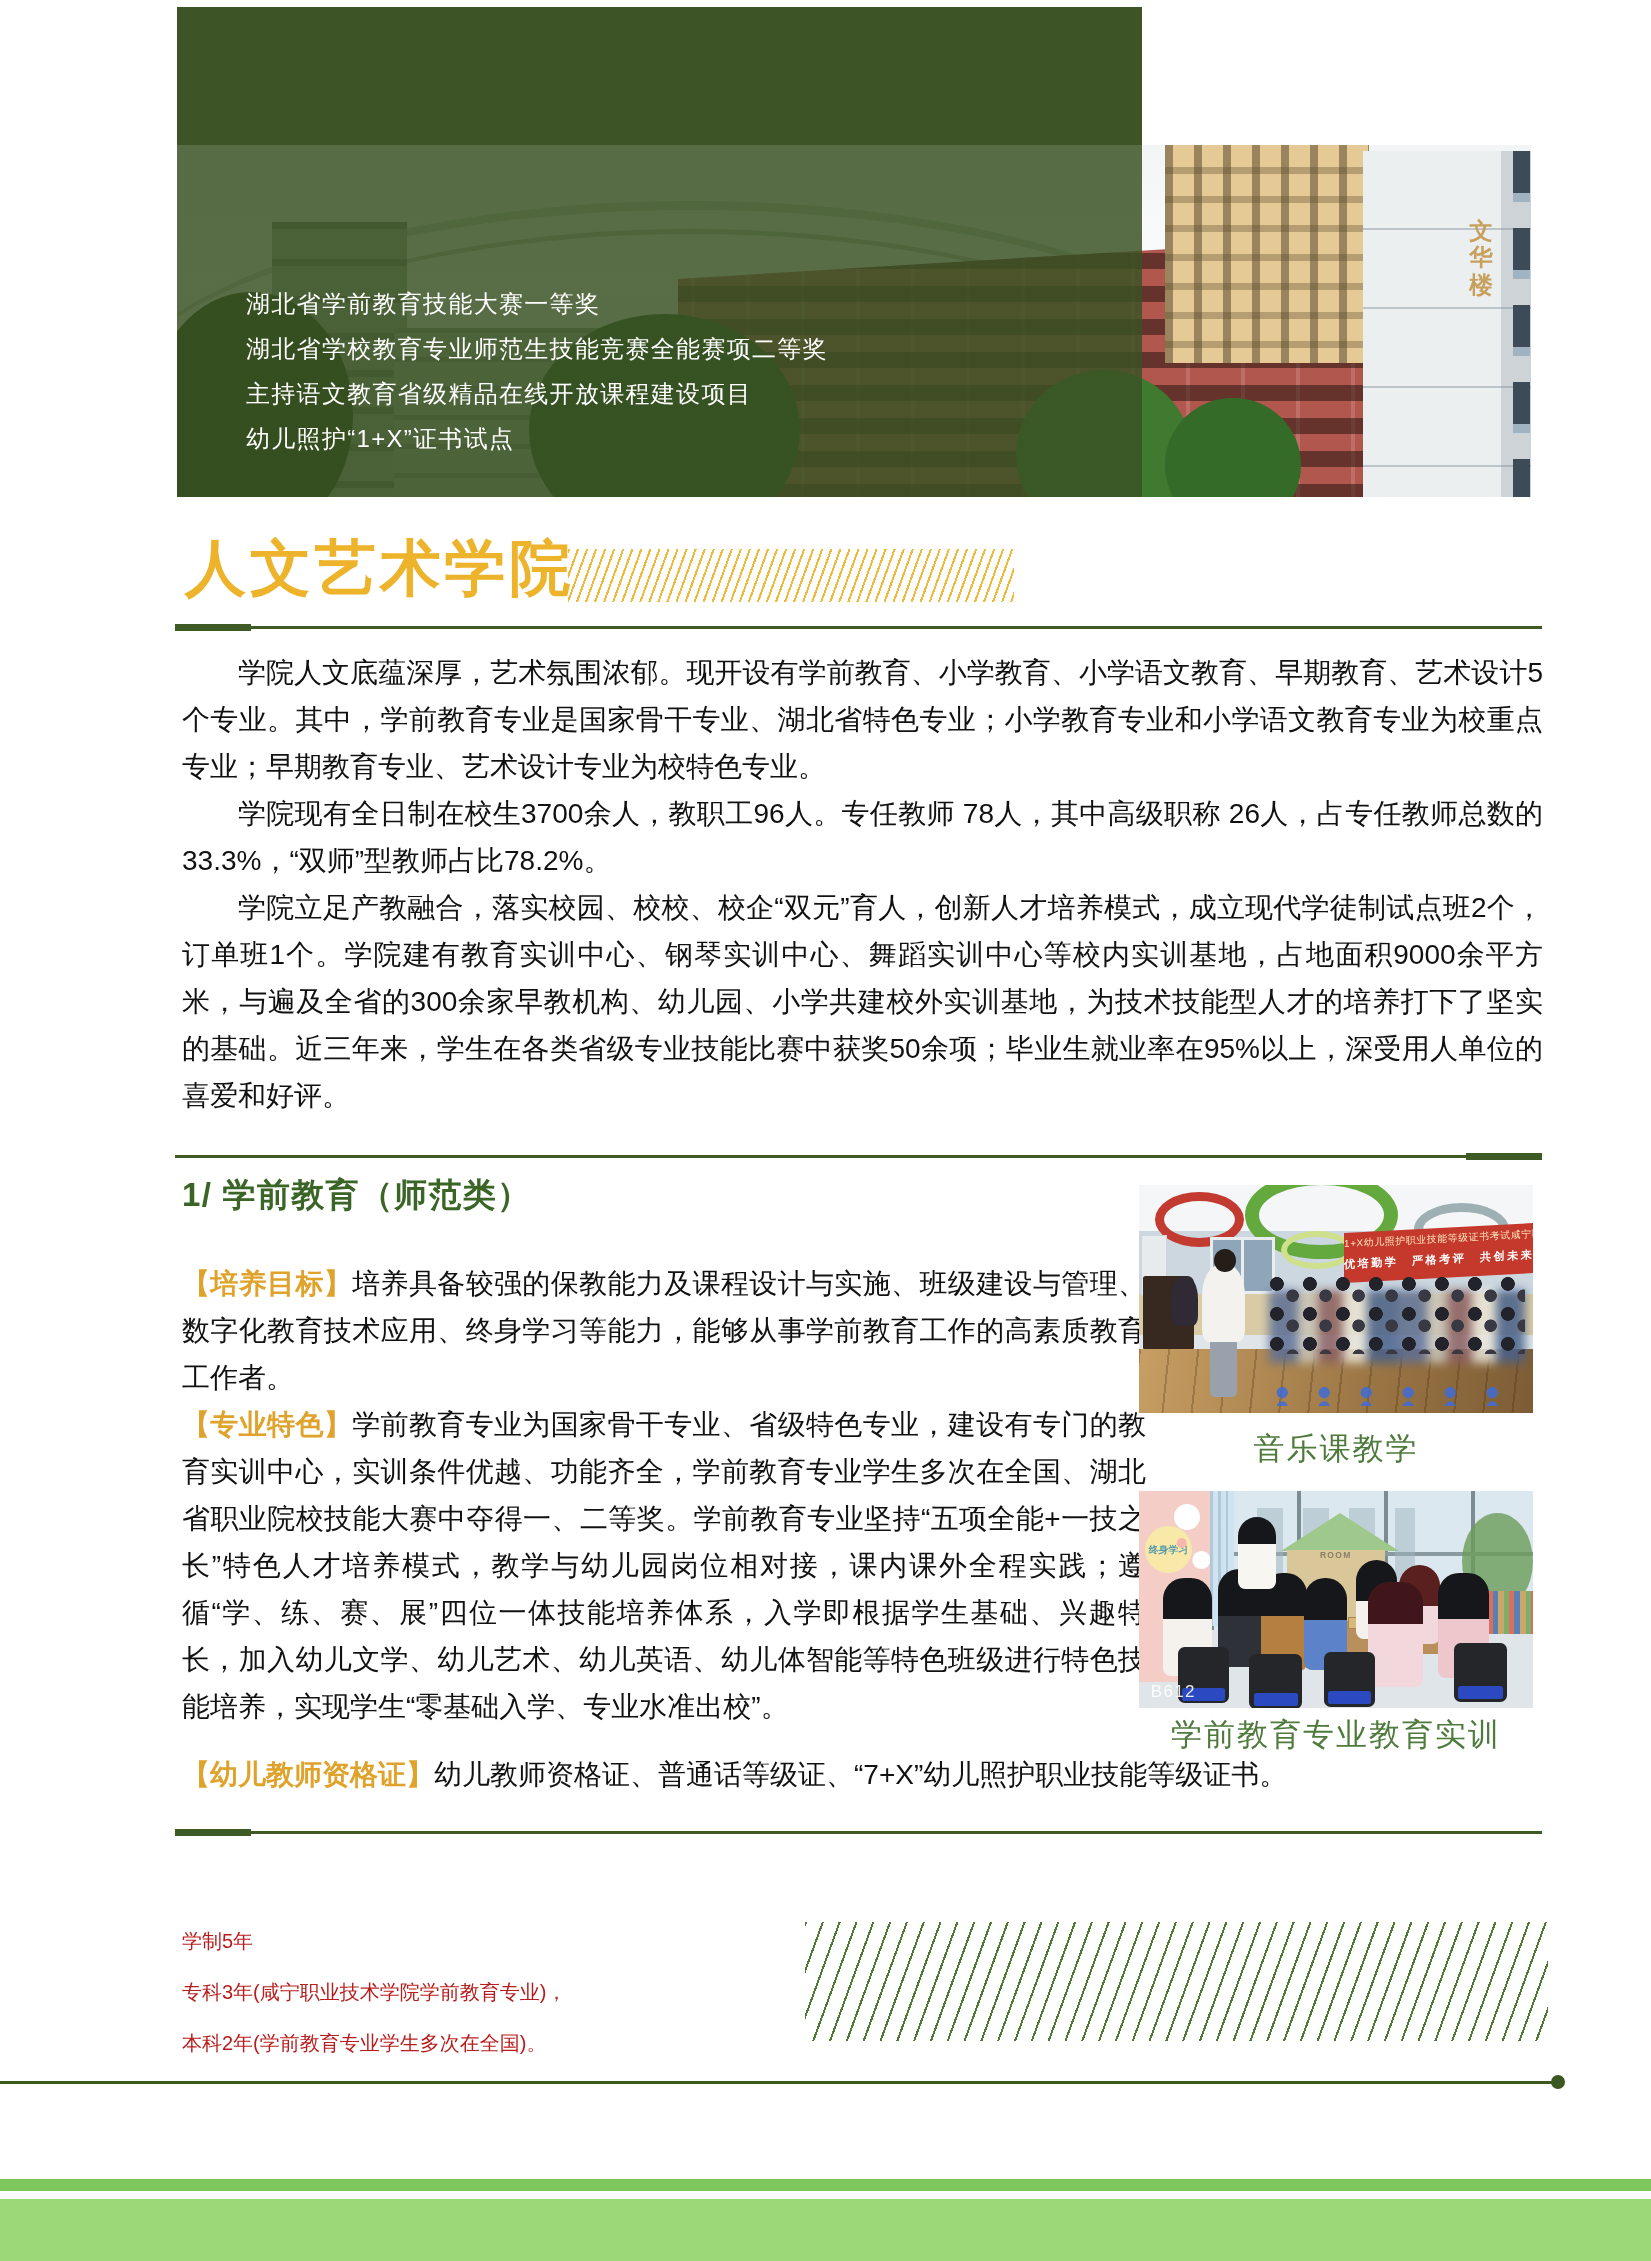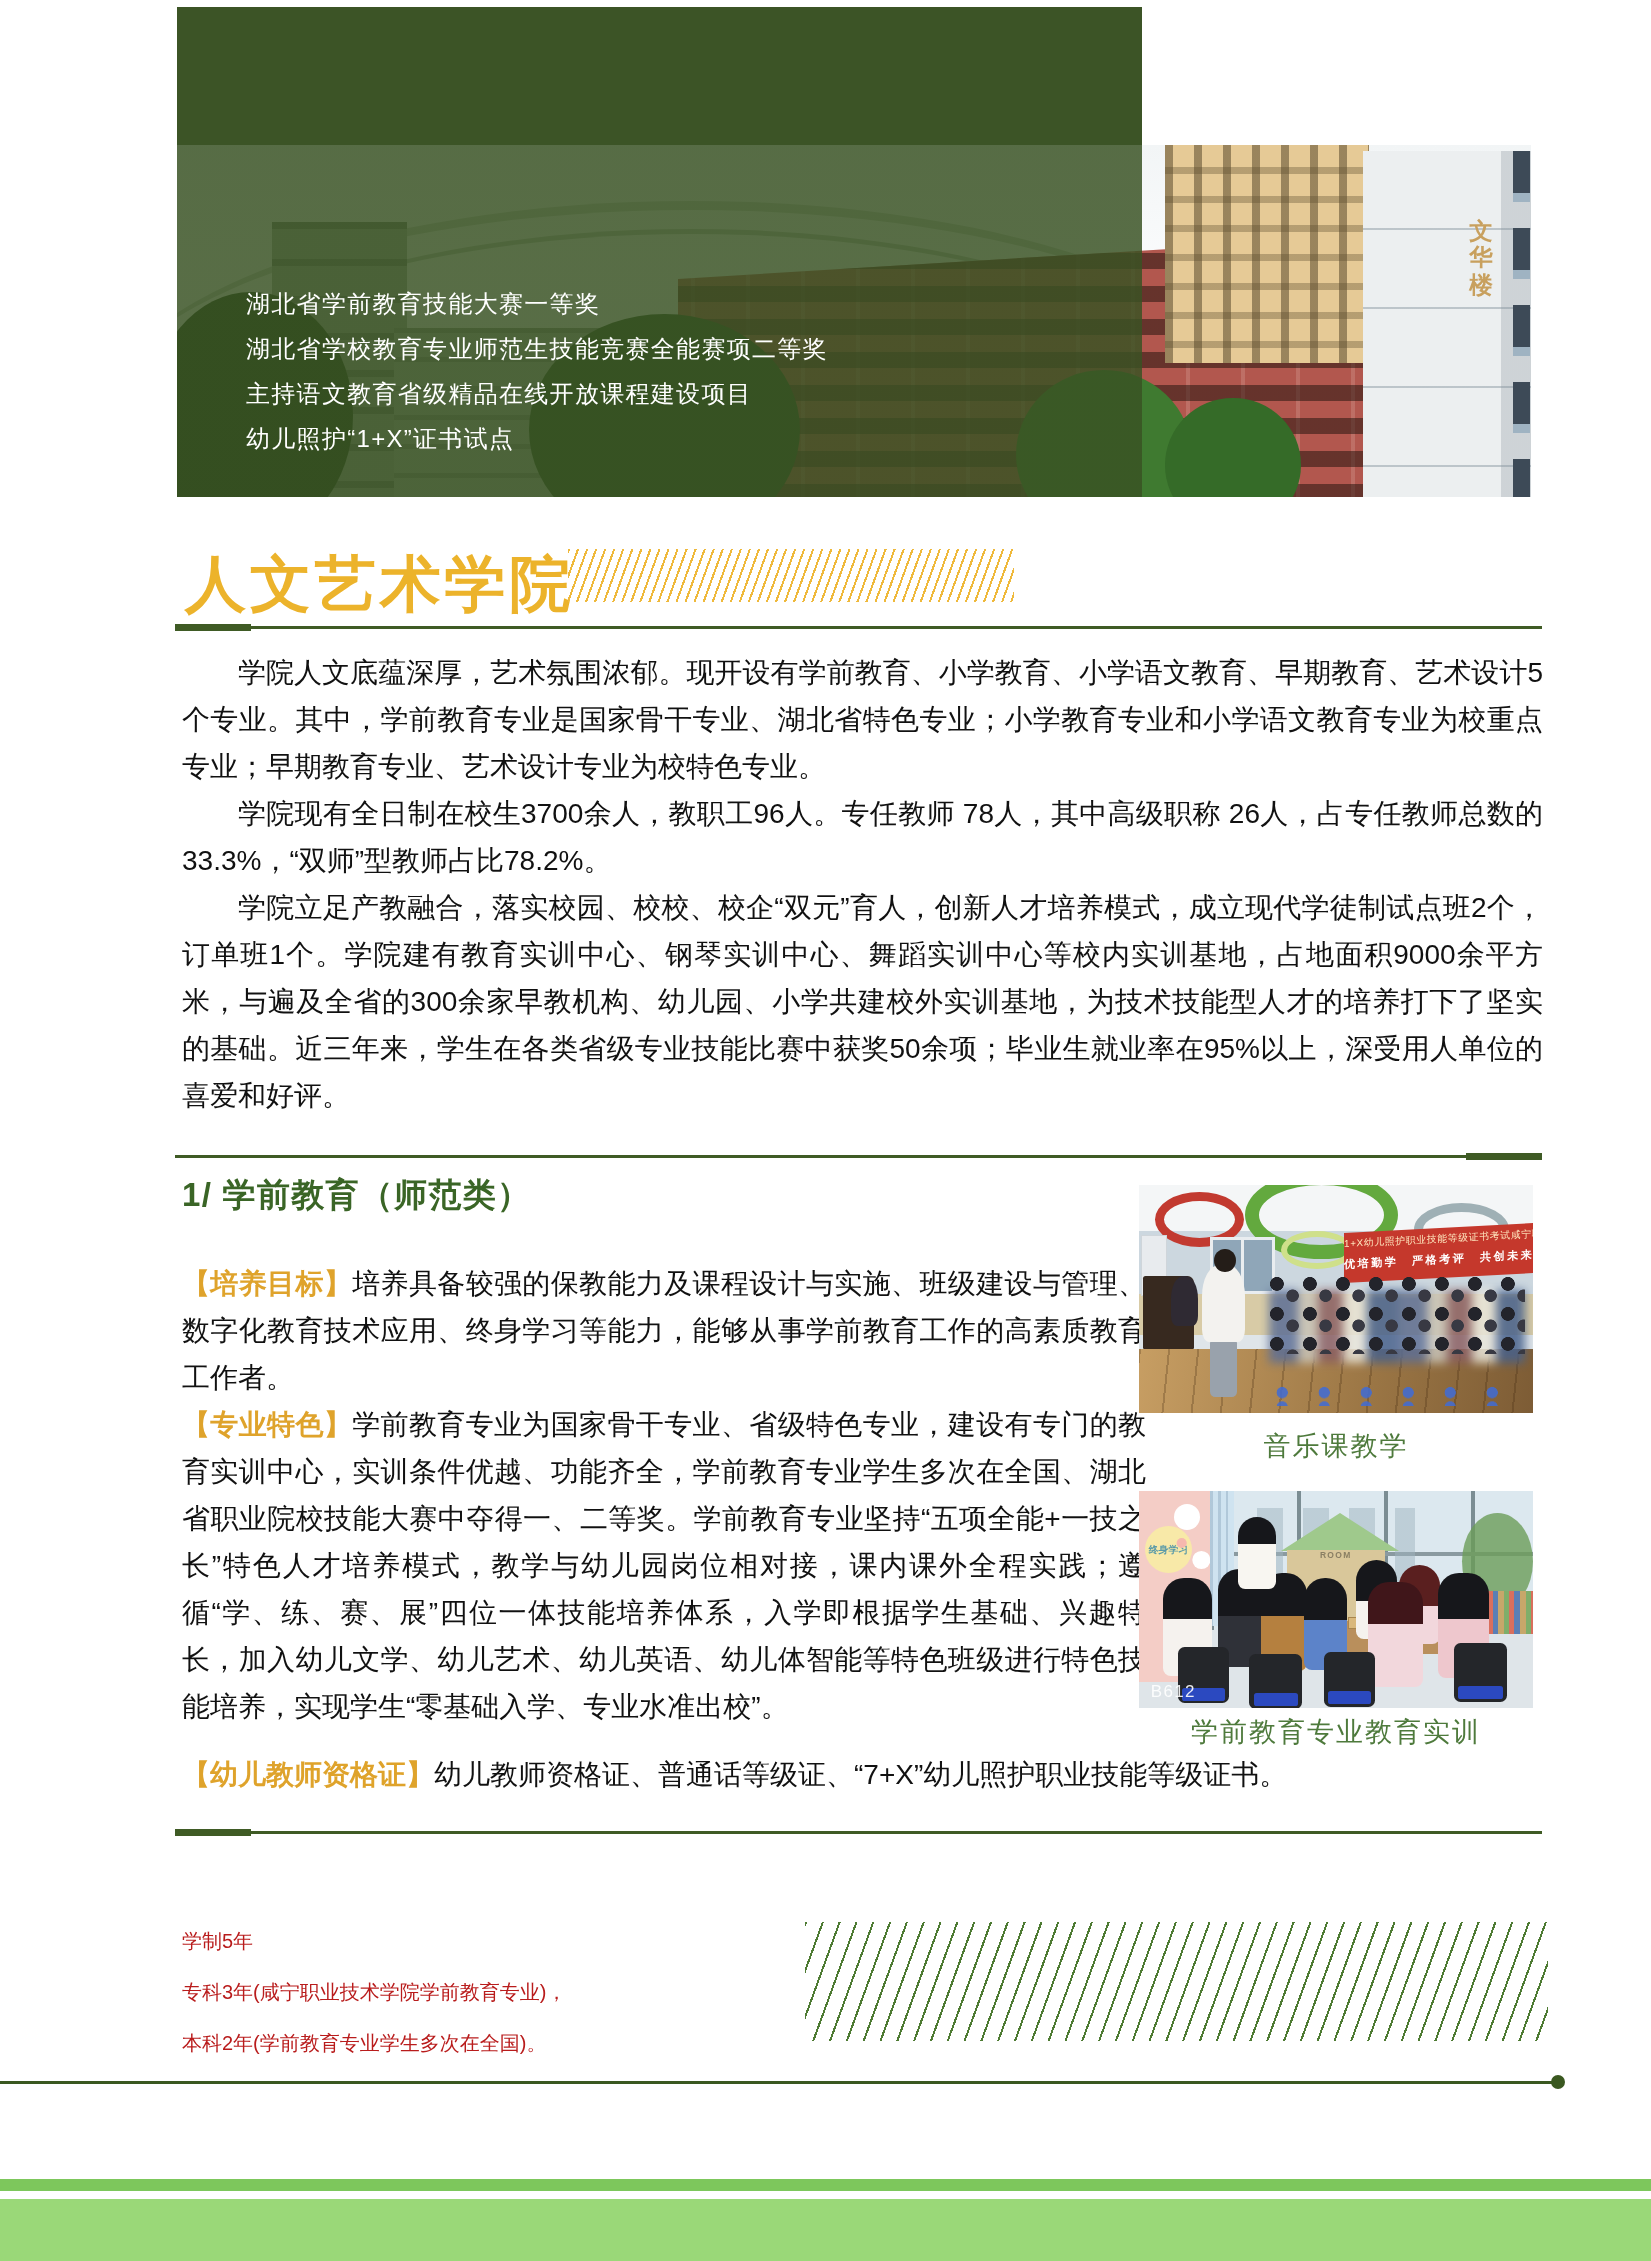--- a/index.html
+++ b/index.html
@@ -32,21 +32,21 @@
           background-image:repeating-linear-gradient(180deg,#3d4a57 0 42px,#9fb3c2 42px 51px,transparent 51px 77px);}
   .bld-sign{position:absolute;right:34px;top:53px;writing-mode:vertical-rl;color:#c8a05e;
           font-size:23.6px;font-weight:700;letter-spacing:27.6px;font-family:"Liberation Serif","DejaVu Serif",serif;}
   .tree{position:absolute;border-radius:50%;}
   #hero-green{left:0;top:0;width:965px;height:490px;
       background:linear-gradient(180deg,#3c5426 0 138px,rgba(57,82,35,.84) 138px 100%);}
   #hero-text{left:69px;top:274px;color:#fff;font-size:24px;letter-spacing:1.3px;}
   #hero-text div{height:45px;line-height:45px;white-space:nowrap;}
 
   
-  #page-title{left:185px;top:538px;font-size:61px;font-weight:800;color:#ecb32b;letter-spacing:3.9px;line-height:1;margin-top:16px;}
+  #page-title{left:185px;top:538px;font-size:61px;font-weight:800;color:#ecb32b;letter-spacing:3.9px;line-height:1;}
   #title-stripes{left:568px;top:549px;width:446px;height:53px;
       background:repeating-linear-gradient(110deg,#efb93b 0 2px,transparent 2px 8.5px);}
 
   
   .divider{left:175px;width:1367px;height:6.6px;}
   .divider .thin{position:absolute;left:0;top:2px;width:100%;height:2.6px;background:#3f5b25;}
   .divider .thick{position:absolute;top:0;width:76px;height:6.6px;background:#3f5b25;}
   .thick-left{left:0;} .thick-right{right:0;}
 
   
@@ -56,21 +56,21 @@
   .label{color:#dfa32b;font-weight:700;}
   #s1-heading{left:182px;top:1173px;font-size:33px;font-weight:700;color:#3a6526;letter-spacing:1.3px;}
   #s1-body{left:182px;top:1213px;width:964px;margin-top:47px;}
   #s1-body p{margin:0;}
   #s1-cert{left:182px;top:1751px;width:1361px;text-align:left;}
 
   
   .photo{overflow:hidden;background:#dfe5e9;}
   #photo1{left:1139px;top:1185px;width:394px;height:228px;}
   #photo2{left:1139px;top:1491px;width:394px;height:217px;}
-  .caption{color:#4e7a3c;font-size:27px;text-align:center;width:394px;letter-spacing:2px;}
+  .caption{color:#4e7a3c;font-size:31px;text-align:center;width:394px;letter-spacing:2px;}
   #caption1{left:1139px;top:1428px;} #caption2{left:1139px;top:1714px;}
 
   
   .p1-ceiling{position:absolute;left:0;top:0;width:100%;height:20%;background:#f4f6f7;}
   .ring{position:absolute;border-radius:50%;}
   .p1-wall{position:absolute;left:0;top:18%;width:100%;height:48%;background:linear-gradient(180deg,#ccd7df 0 62%,#d8cba6 62% 100%);}
   .p1-banner{position:absolute;left:52%;top:19%;width:48%;height:22%;background:#c5382c;transform:skewY(-3deg);
              color:#fff;text-align:center;overflow:hidden;}
   .p1-banner .b1{font-size:9.8px;margin-top:5.3px;letter-spacing:0.7px;color:#ffe9c0;white-space:nowrap;}
   .p1-banner .b2{font-size:11px;font-weight:700;letter-spacing:2.6px;margin-top:5.3px;white-space:nowrap;}

